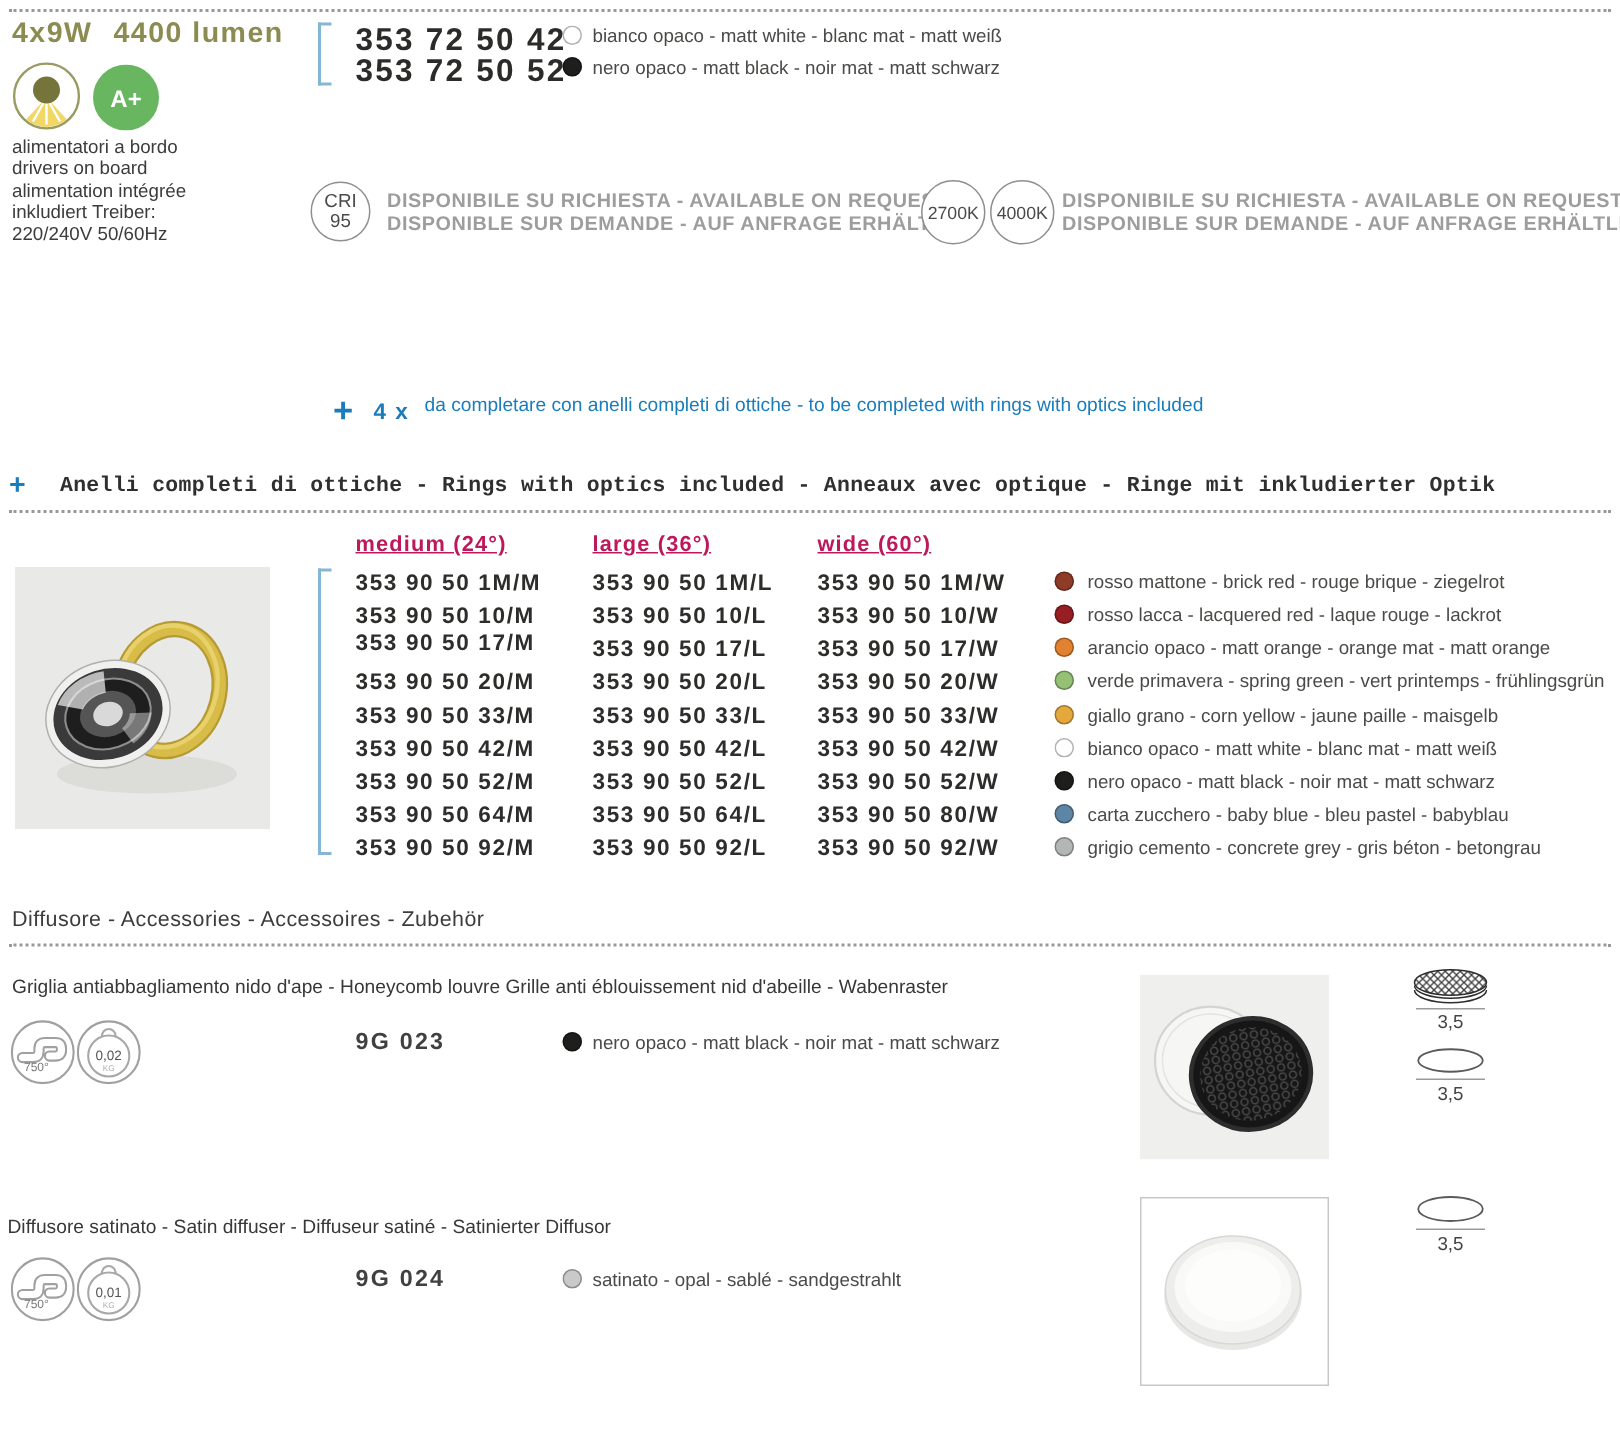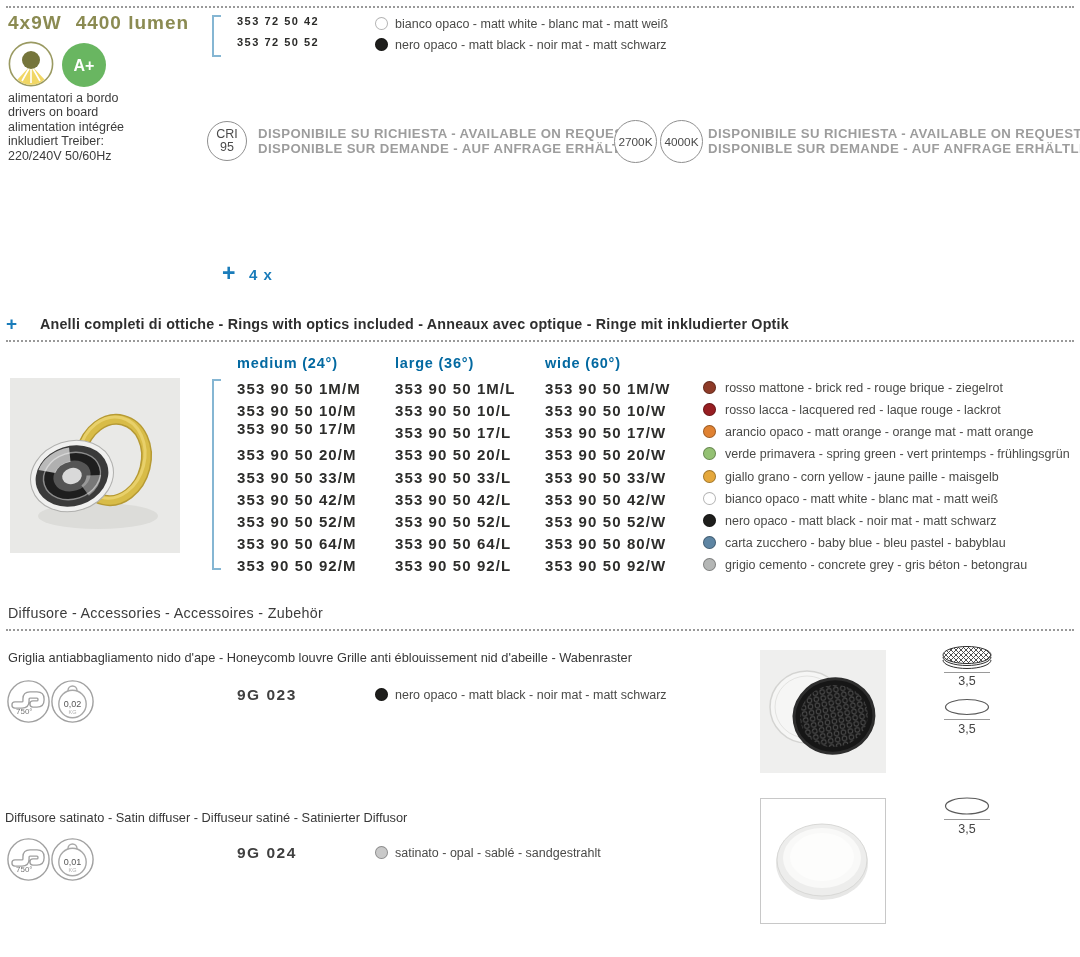--- a/index.html
+++ b/index.html
@@ -11,21 +11,21 @@
   .abs { position:absolute; }
   .dotted { position:absolute; left:6px; width:1068px; height:0; border-top:2px dotted #999; }
 
   
   .title { position:absolute; left:8px; top:12px; font-size:19px; font-weight:700;
            color:#8b8b52; letter-spacing:1px; }
   .title .gap { display:inline-block; width:14px; }
   .driver-notes { position:absolute; left:8px; top:91px; font-size:12.5px; line-height:14.4px; color:#3c3c3c; }
 
   .bracket { position:absolute; border:2px solid #85b6d3; border-right:none; }
-  .code { position:absolute; font-size:11px; font-weight:700; letter-spacing:1.5px; color:#2b2b29; white-space:nowrap; }
+  .code { position:absolute; font-size:21px; font-weight:700; letter-spacing:1.5px; color:#2b2b29; white-space:nowrap; }
   .tcode { position:absolute; font-size:15px; font-weight:700; letter-spacing:1.1px; color:#2d2d2b; white-space:nowrap;text-align:right; }
 
   .dot { position:absolute; width:13px; height:13px; border-radius:50%;
          box-shadow: inset 0 0 0 1px rgba(0,0,0,0.30); }
   .flabel { position:absolute; font-size:12.5px; color:#4a4a48; white-space:nowrap; }
 
   .circle-badge { position:absolute; border:1px solid #8f8f8f; border-radius:50%;
                   display:flex; flex-direction:column; align-items:center; justify-content:center;
                   color:#4a4a4a; background:#fff; }
   .cri { width:40px; height:40px; font-size:12.5px; line-height:13.5px; }
@@ -33,24 +33,24 @@
 
   .avail { position:absolute; font-size:13.2px; font-weight:700; color:#9d9d9d;
            line-height:15px; letter-spacing:0.4px; white-space:nowrap; }
 
   .blue { color:#1a7cba; }
   .note-plus { position:absolute; font-size:23px; font-weight:700; }
   .note-qty  { position:absolute; font-size:15px; font-weight:700; letter-spacing:1px; }
   .note-text { position:absolute; font-size:12.8px; line-height:16.5px; white-space:nowrap; }
 
   .sec-plus { position:absolute; font-size:19px; font-weight:700; }
-  .sec-title { position:absolute; font-size:14.3px; font-weight:700; color:#2f2f2f; letter-spacing:0.2px; white-space:nowrap; }
+  .sec-title { position:absolute; font-size:14.3px; font-weight:700; color:#2f2f2f; letter-spacing:0.2px; white-space:nowrap;font-family:Liberation Mono, monospace; }
   .acc-title { position:absolute; font-size:14.3px; font-weight:400; color:#3c3c3c; letter-spacing:0.3px; white-space:nowrap; }
 
-  .colhead { position:absolute; top:355px; font-size:14.5px; font-weight:700; color:#0369a1; letter-spacing:0.8px; }
+  .colhead { position:absolute; top:355px; font-size:14.5px; font-weight:700; color:#be185d; letter-spacing:0.8px;text-decoration:underline; }
 
   .photo { position:absolute; overflow:hidden; }
   .photo svg { display:block; }
 
   .item-title { position:absolute; font-size:12.8px; color:#383838; white-space:nowrap; }
   .acc-code { position:absolute; font-size:15.5px; font-weight:700; letter-spacing:1.5px; color:#404040; }
 
   .dimline { position:absolute; height:1px; background:#9a9a9a; }
   .dimlabel { position:absolute; font-size:12.5px; color:#444; text-align:center; }
 </style>
@@ -107,20 +107,21 @@
   <div>4000K</div>
 </div>
 <div class="avail" style="left:708px;top:126px">
   <div>DISPONIBILE SU RICHIESTA - AVAILABLE ON REQUEST</div>
   <div>DISPONIBLE SUR DEMANDE - AUF ANFRAGE ERHÄLTLICH</div>
 </div>
 
 <div class="note-plus blue" style="left:222px;top:260px">+</div>
 <div class="note-qty blue" style="left:249px;top:266px">4 x</div>
 <div class="note-text blue" style="left:283px;top:262px">
+  <div>da completare con anelli completi di ottiche  -  to be completed with rings with optics included</div>
 </div>
 
 <div class="sec-plus blue" style="left:6px;top:313px">+</div>
 <div class="sec-title" style="left:40px;top:316px">Anelli completi di ottiche - Rings with optics included - Anneaux avec optique - Ringe mit inkludierter Optik</div>
 <div class="dotted" style="top:340px"></div>
 
 <div class="photo" style="left:10px;top:378px;width:170px;height:175px">
   <svg width="170" height="175" viewBox="0 0 170 175">
     <rect width="170" height="175" fill="#e9e9e7"></rect>
     <ellipse cx="88" cy="138" rx="60" ry="13" fill="#dcdcd9"></ellipse>

